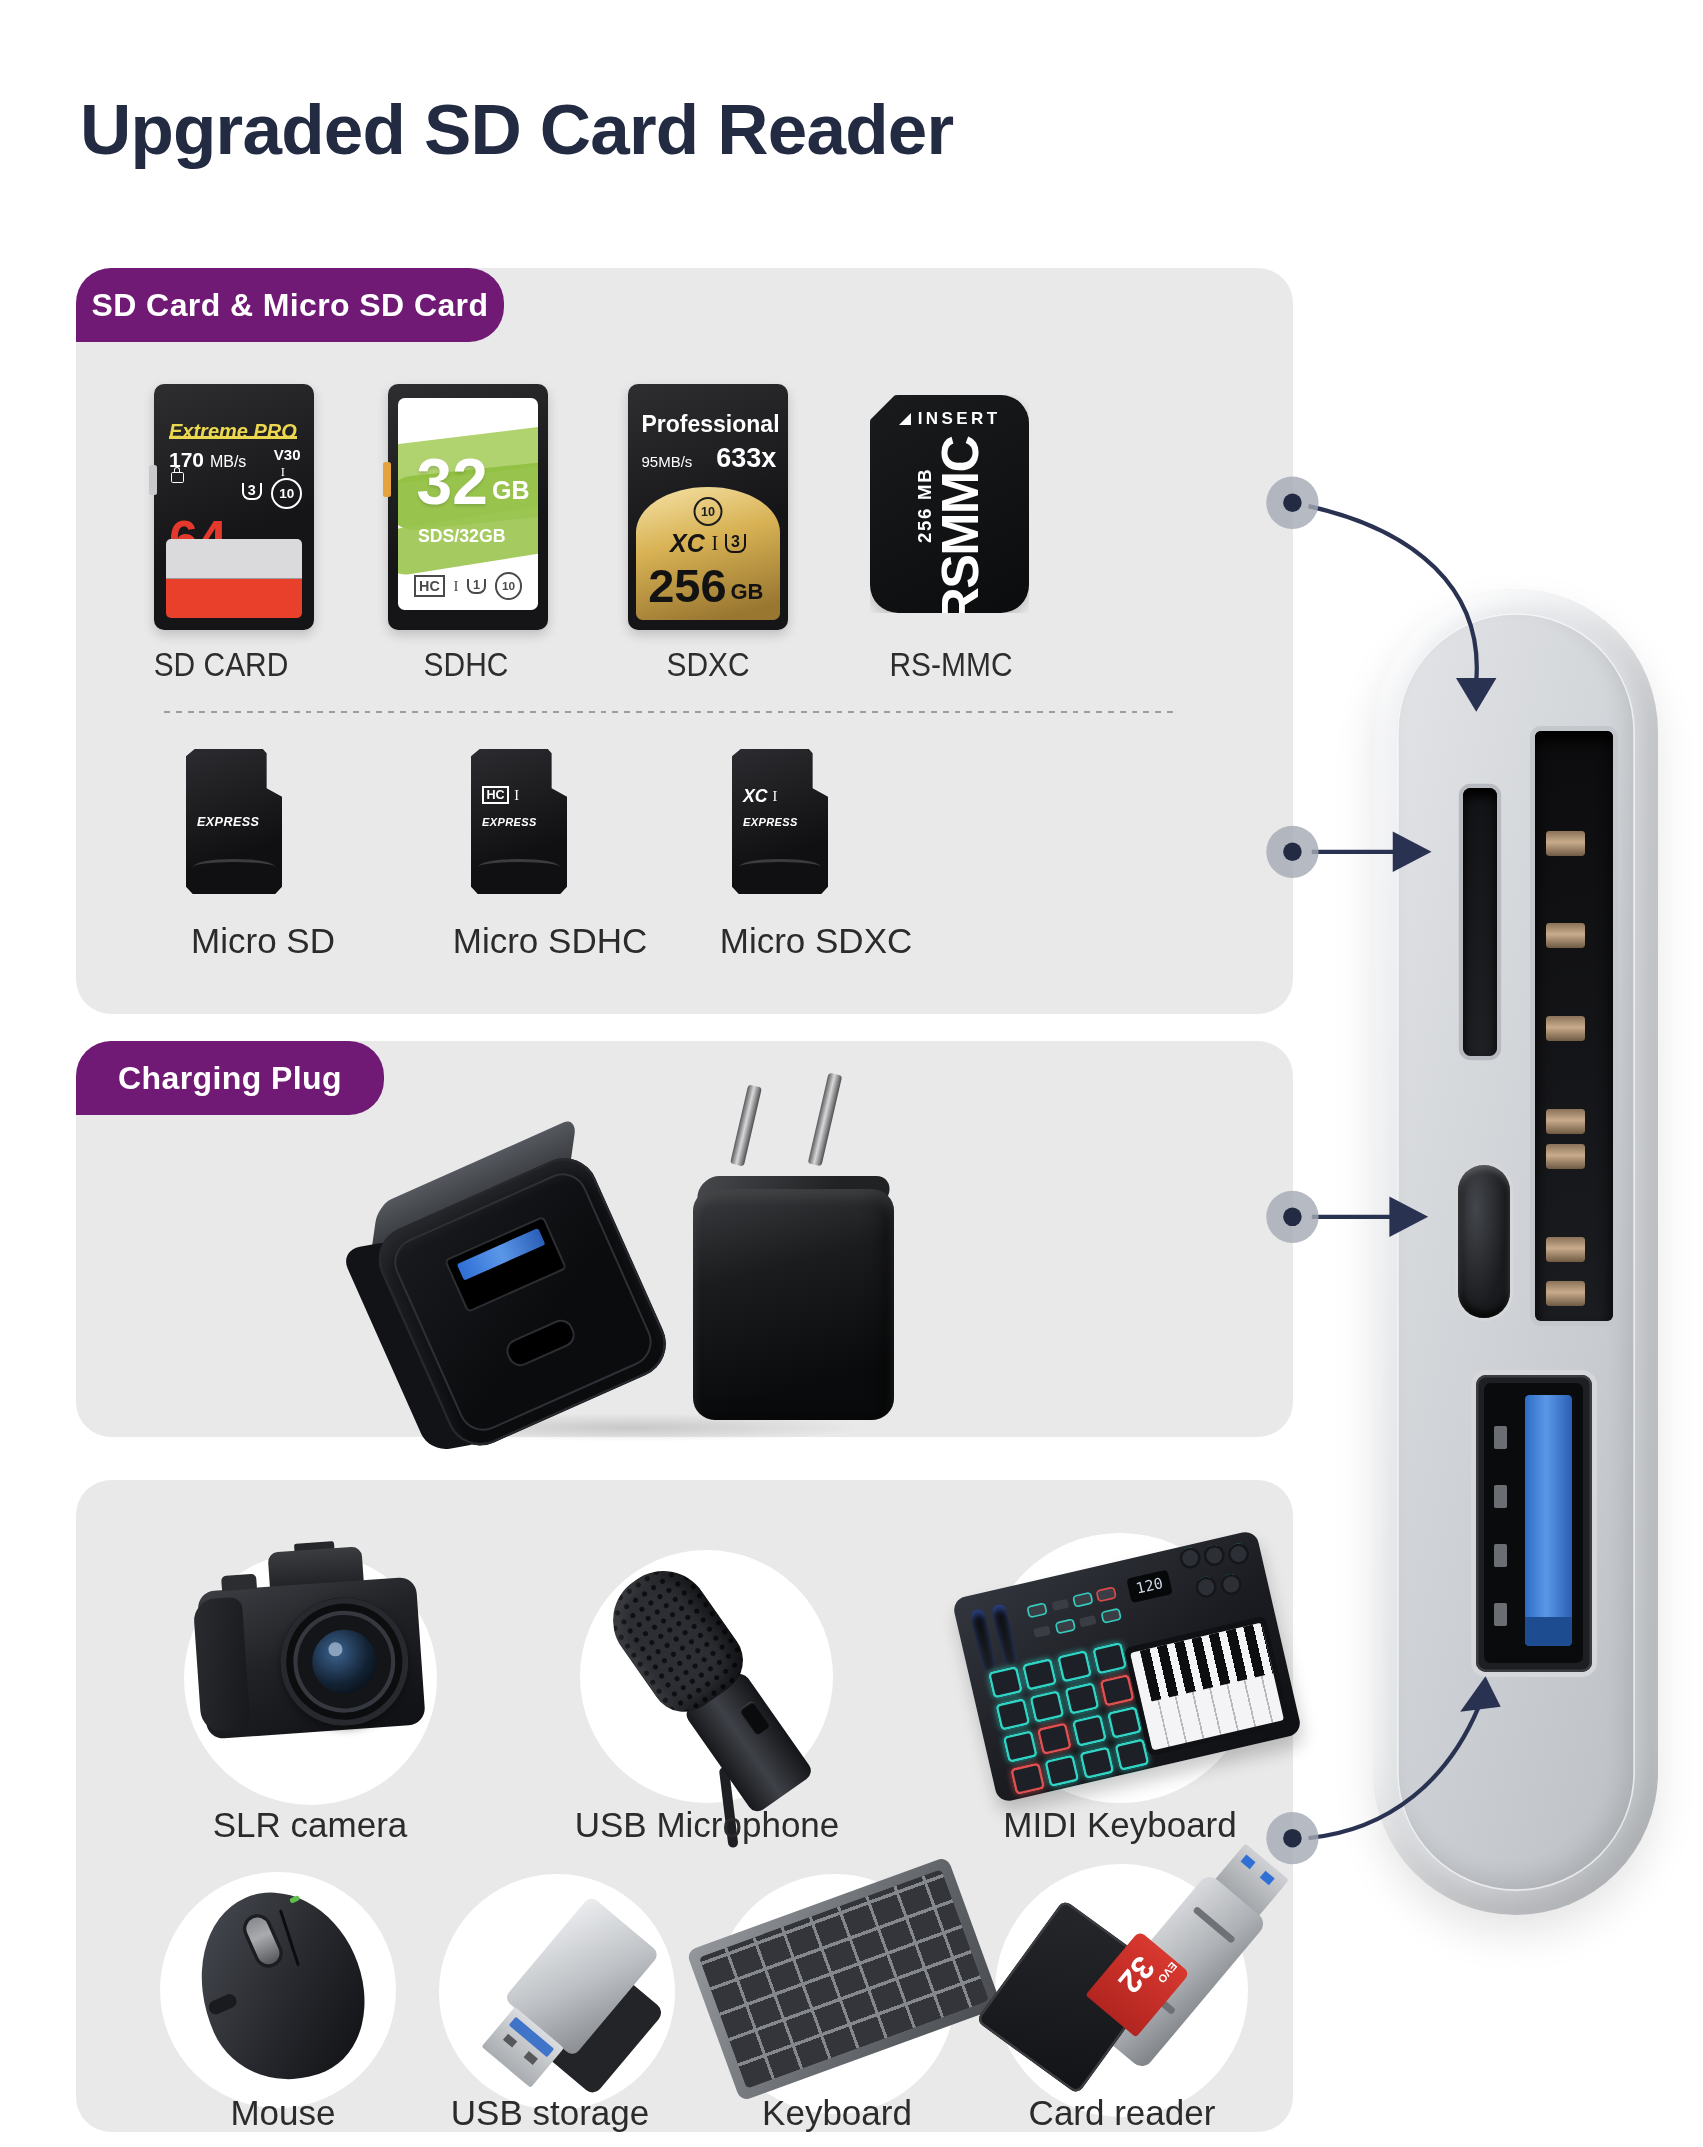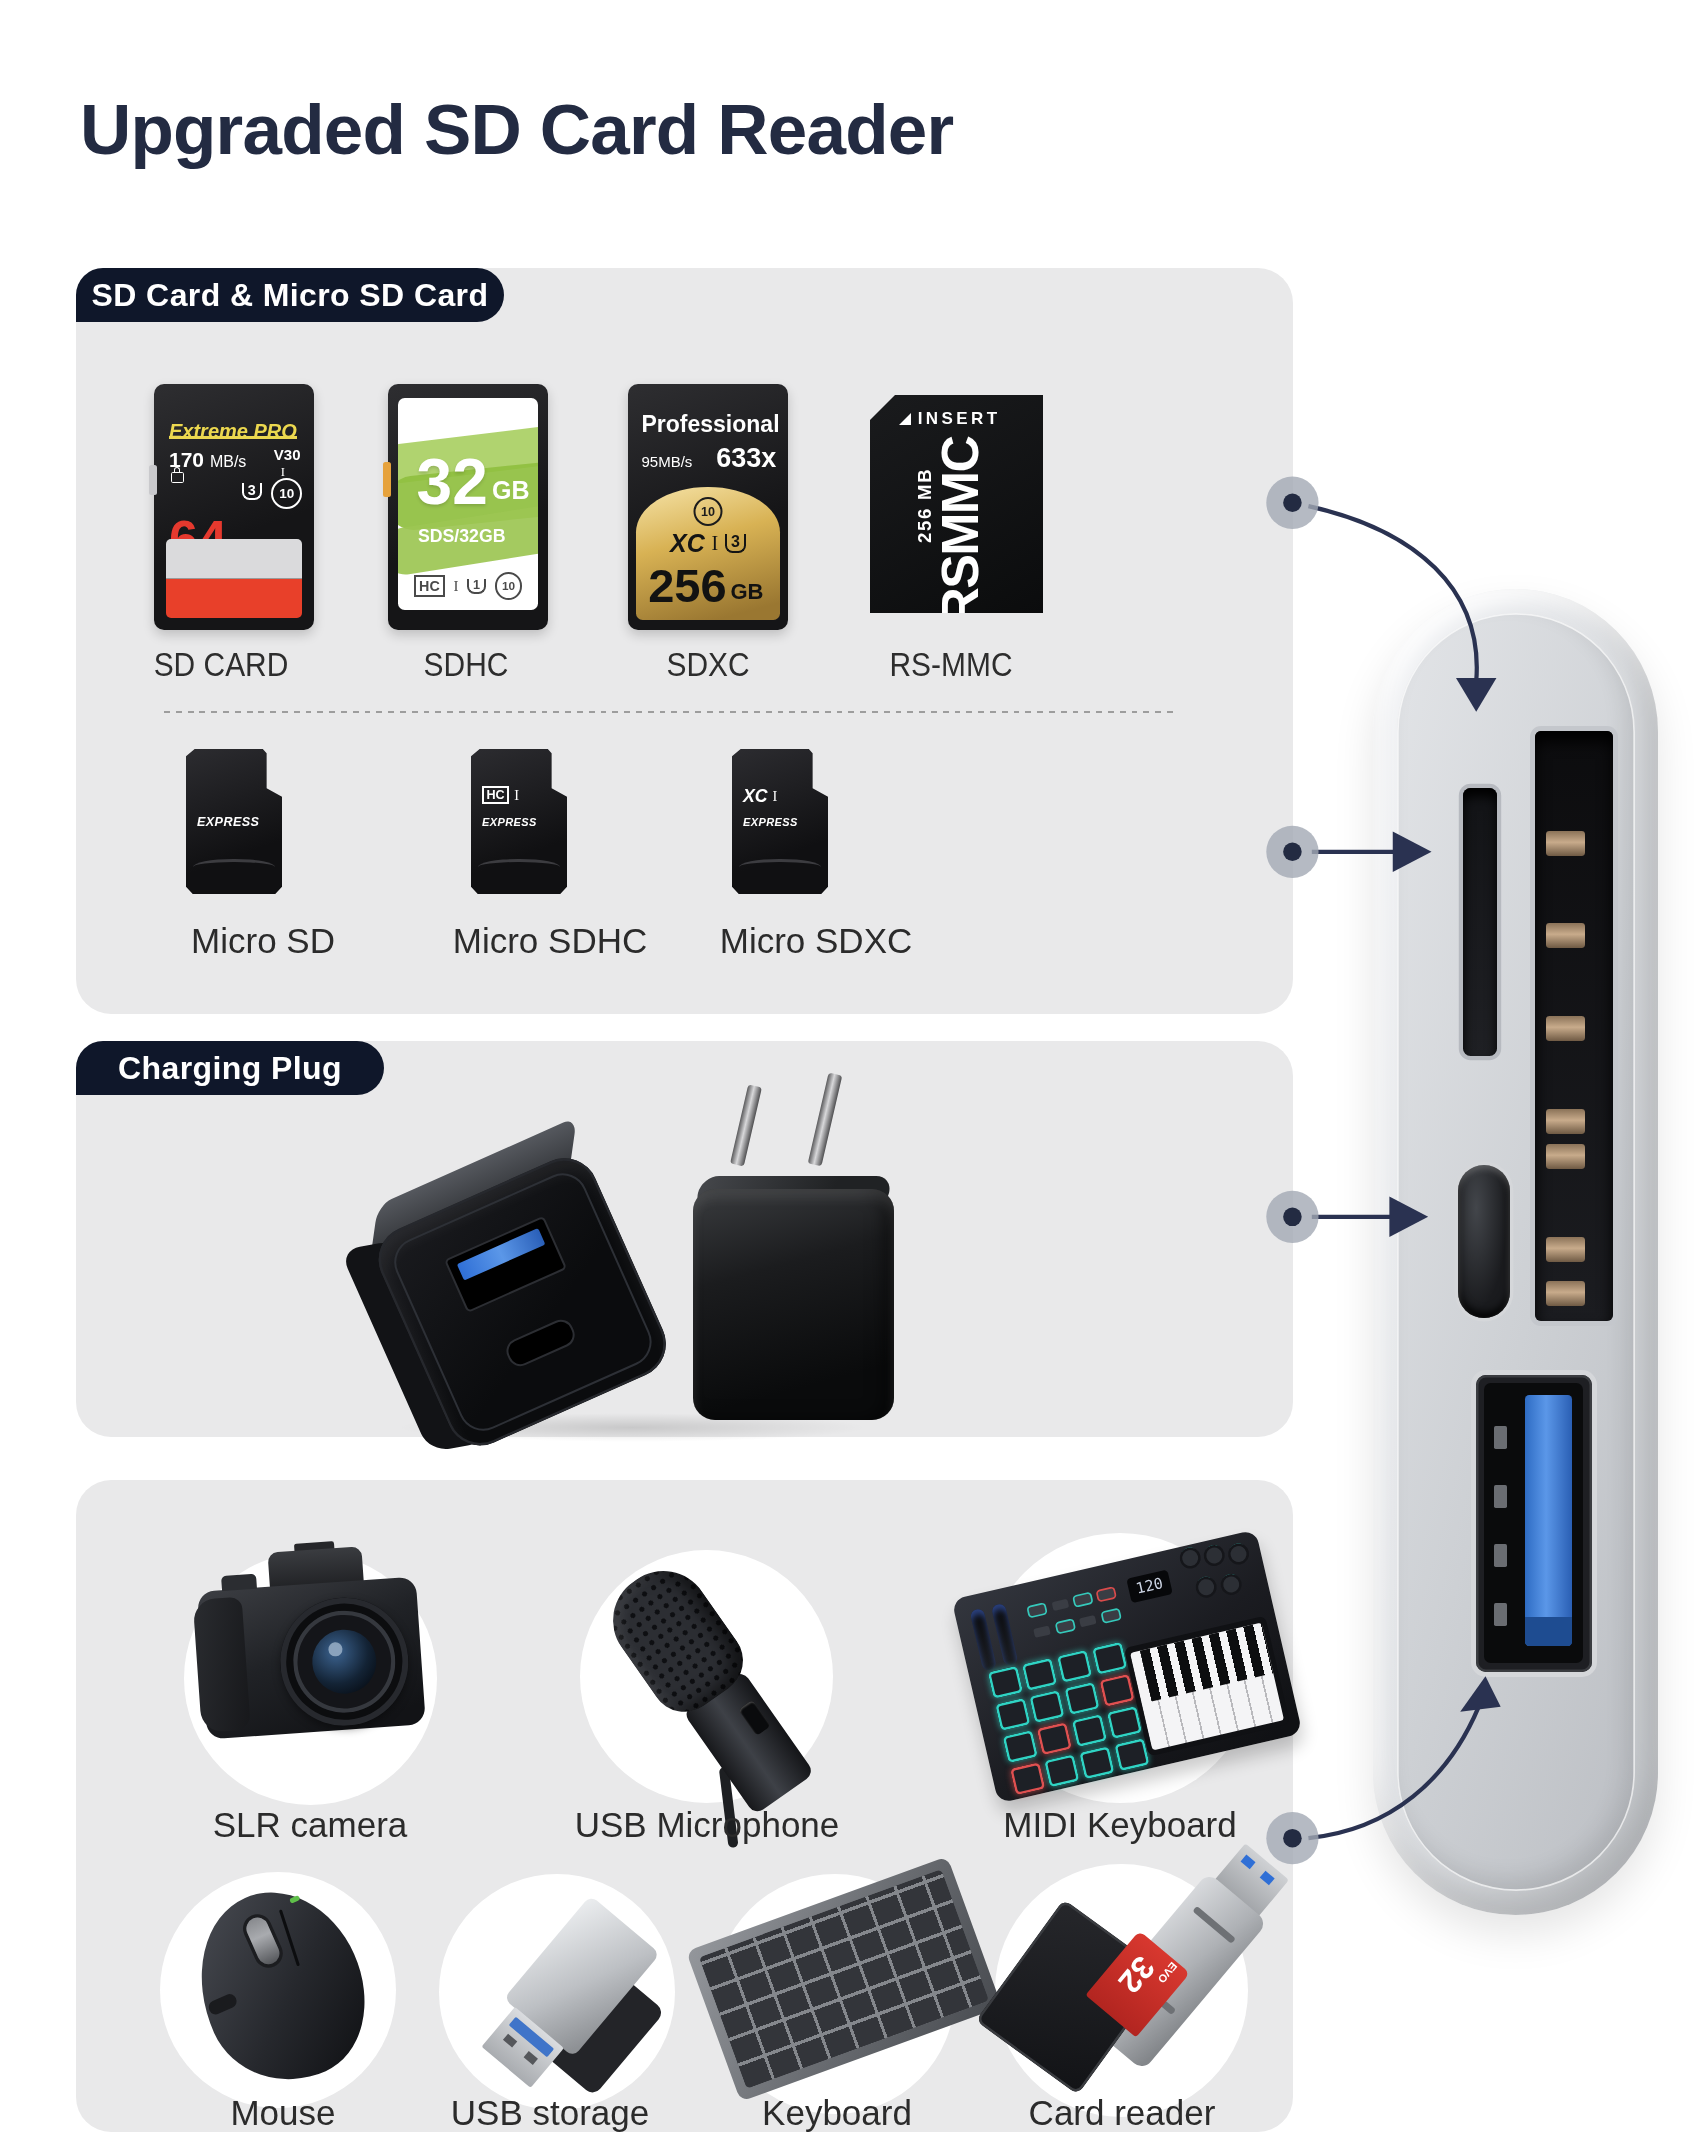--- a/index.html
+++ b/index.html
@@ -2,21 +2,21 @@
 <html style="font-size:13.5px"><head>
 <meta charset="utf-8">
 <style>
   html,body{margin:0;padding:0;background:#fff;}
   body{width:1703px;height:2147px;font-family:"Liberation Sans",sans-serif;position:relative;}
   #canvas{position:absolute;left:0;top:0;width:1703px;height:2147px;background:#fff;overflow:hidden;}
 
   
   .page-title{position:absolute;left:80px;top:89px;font-size:71px;font-weight:800;color:#232B42;letter-spacing:-0.8px;}
   .panel{position:absolute;left:76px;width:1217px;background:#E9E9EA;border-radius:35px;}
-  .pill{position:absolute;left:76px;height:54px;background:#0f172a;border-radius:35px 35px 35px 0;display:flex;align-items:center;justify-content:center;color:#fff;font-size:32px;font-weight:700;letter-spacing:0.4px;}
+  .pill{position:absolute;left:76px;height:74px;background:#701a75;border-radius:35px 35px 35px 0;display:flex;align-items:center;justify-content:center;color:#fff;font-size:32px;font-weight:700;letter-spacing:0.4px;}
 
   
   .cap-label{position:absolute;font-size:34px;font-weight:300;color:#2d2d2d;transform:translateX(-50%) scaleX(.88);white-space:nowrap;}
   .item-label{position:absolute;font-size:35px;font-weight:300;color:#2b2b2b;transform:translateX(-50%);white-space:nowrap;}
   .dashed{position:absolute;left:164px;top:711px;width:1012px;height:1.7px;background:repeating-linear-gradient(90deg,#9d9d9d 0 5.9px,transparent 5.9px 11.8px);}
 
   
   .sdcard{position:absolute;width:160px;height:246px;background:linear-gradient(160deg,#2e2e31,#151517 60%);border-radius:10px;box-shadow:0 5px 11.8px rgba(0,0,0,.18);}
   .sw{position:absolute;left:-5px;width:8.4px;border-radius:2.5px;}
   .c10{display:inline-flex;align-items:center;justify-content:center;border-radius:50%;font-weight:700;}
@@ -54,21 +54,21 @@
   .xc-speed{position:absolute;left:13.5px;top:69px;font-size:15px;color:#fff;}
   .xc-x{position:absolute;right:11.8px;top:59px;font-size:27px;font-weight:700;color:#fff;}
   .xc-gold{position:absolute;left:8.4px;right:8.4px;bottom:10px;height:133px;border-radius:50% 50% 6.7px 6.7px / 34% 34% 6.7px 6.7px;background:linear-gradient(165deg,#f2dd9d 5%,#d8b254 40%,#9a7731 90%);overflow:hidden;}
   .xc-c10{position:absolute;left:50%;top:10px;transform:translateX(-50%);width:25px;height:25px;border:2.5px solid #1c1c1c;color:#1c1c1c;font-size:12.6px;}
   .xc-row{position:absolute;left:0;right:0;top:42px;display:flex;justify-content:center;align-items:center;gap:6.7px;color:#141414;}
   .xc-mark{font-size:25px;font-weight:700;font-style:italic;}
   .xc-cap{position:absolute;left:11.8px;bottom:6.7px;font-size:47px;font-weight:700;color:#121212;}
   .xc-unit{position:absolute;left:94px;bottom:15px;font-size:22px;font-weight:700;color:#121212;}
 
   
-  .mmc{position:absolute;left:870px;top:395px;width:173px;height:218px;background:linear-gradient(150deg,#1a1b1d,#0b0c0d);clip-path:polygon(25px 0,100% 0,100% 100%,0 100%,0 25px);box-shadow:0 5px 11.8px rgba(0,0,0,.18);}
+  .mmc{position:absolute;left:870px;top:395px;width:159px;height:218px;background:linear-gradient(150deg,#1a1b1d,#0b0c0d);clip-path:polygon(25px 0,100% 0,100% 100%,0 100%,0 25px);box-shadow:0 5px 11.8px rgba(0,0,0,.18);border-radius:28px;}
   .mmc-insert{position:absolute;left:29px;top:13.5px;color:#fff;font-size:17px;font-weight:700;letter-spacing:3.4px;display:flex;align-items:center;gap:6.7px;}
   .mmc-tri{width:0;height:0;border-bottom:12.6px solid #fff;border-left:12.6px solid transparent;}
   .mmc-rot{position:absolute;left:-13.5px;top:101px;width:186px;transform:rotate(-90deg);transform-origin:center;text-align:center;color:#fff;}
   .mmc-size{font-size:18.6px;font-weight:700;letter-spacing:1.7px;text-align:right;padding-right:29px;}
   .mmc-name{font-size:52px;font-weight:800;letter-spacing:-1.7px;line-height:.95;}
 
   
   .micro{position:absolute;width:96px;height:145px;background:linear-gradient(160deg,#2c2c30,#101012 70%);clip-path:polygon(9% 0,80% 0,84% 3%,84% 27%,100% 33%,100% 95%,93% 100%,7% 100%,0 95%,0 5%);}
   .micro:after{content:"";position:absolute;left:6.7px;right:6.7px;bottom:18.6px;height:13.5px;border-top:3.4px solid #3c3c40;border-radius:50%;}
   .mi-express{position:absolute;left:11px;top:66px;color:#fff;font-size:12.6px;font-weight:700;font-style:italic;letter-spacing:0.4px;}

